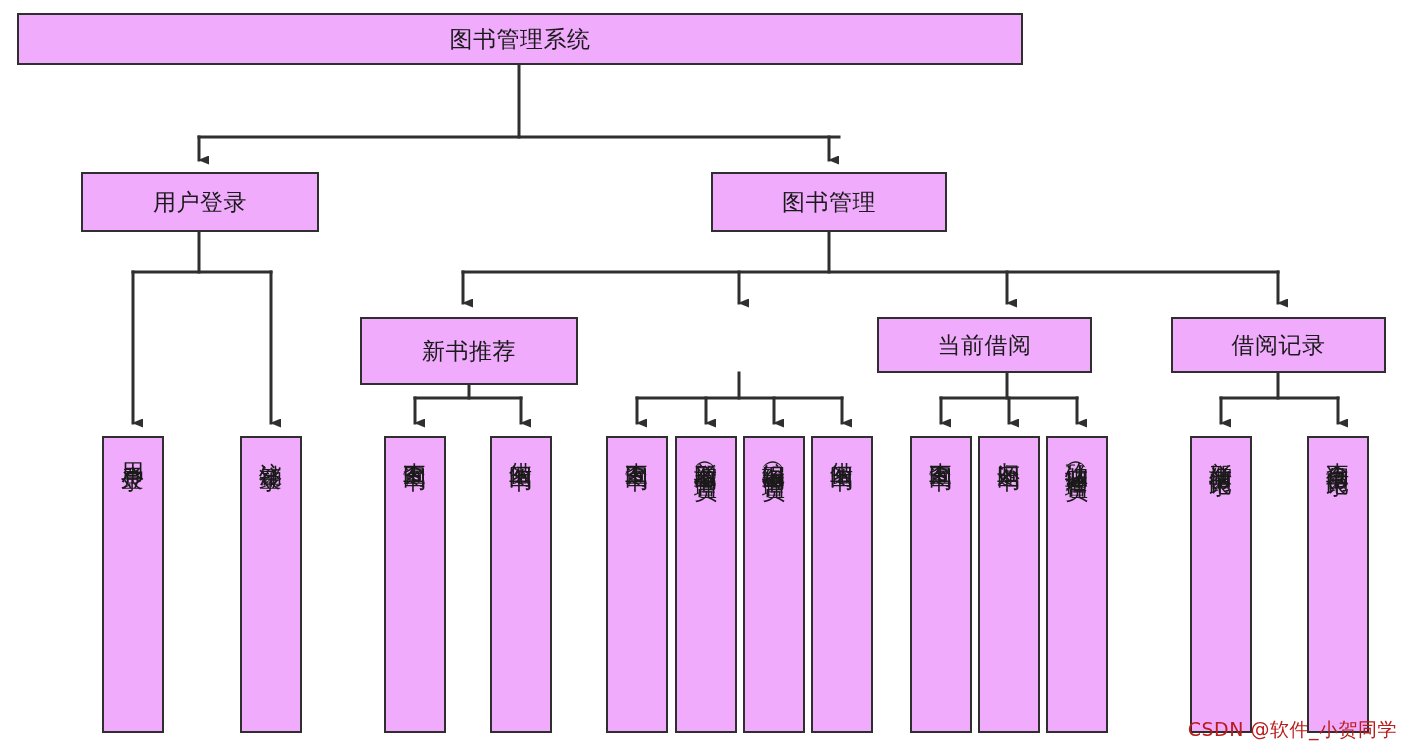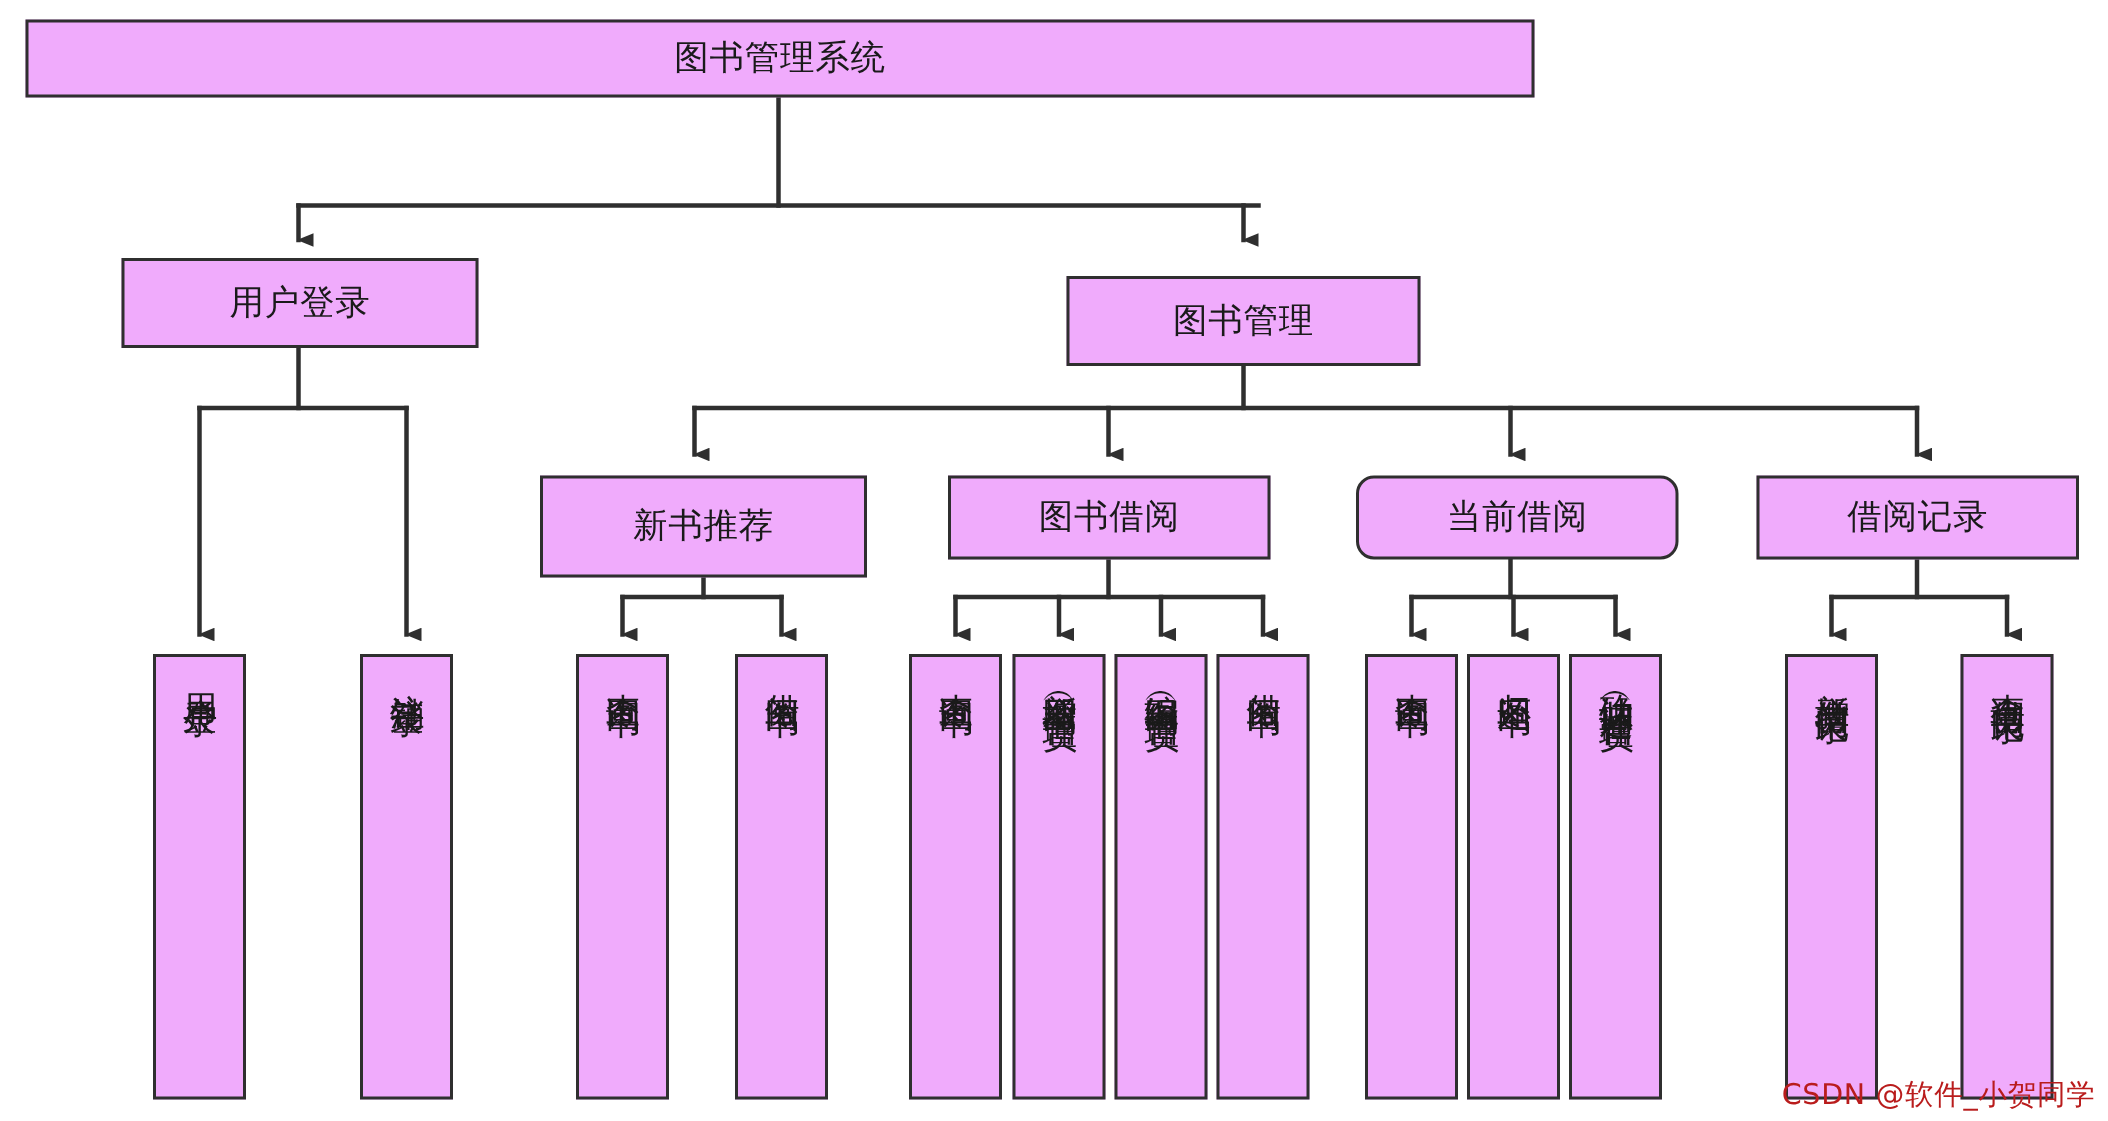--- a/index.html
+++ b/index.html
@@ -127,33 +127,30 @@
   </svg>
 
   <div class="node horiz" style="left:17px; top:13px; width:1006px; height:52px;">
     <span class="node-label">图书管理系统</span>
   </div>
 
   <div class="node horiz" style="left:81px; top:172px; width:238px; height:60px;">
     <span class="node-label">用户登录</span>
   </div>
 
-  <div class="node horiz" style="left:711px; top:172px; width:236px; height:60px;margin-top:12px;">
+  <div class="node horiz" style="left:711px; top:172px; width:236px; height:60px;">
     <span class="node-label">图书管理</span>
   </div>
 
   <div class="node horiz" style="left:360px; top:317px; width:218px; height:68px;text-align:right;">
     <span class="node-label">新书推荐</span>
   </div>
 
-  <div class="node horiz" style="left:632px; top:317px; width:215px; height:56px;">
-    <span class="node-label">图书借阅</span>
-  </div>
-
-  <div class="node horiz" style="left:904px; top:317px; width:215px; height:56px;border-radius:12px;">
+
+  <div class="node horiz" style="left:877px; top:317px; width:215px; height:56px;">
     <span class="node-label">当前借阅</span>
   </div>
 
   <div class="node horiz" style="left:1171px; top:317px; width:215px; height:56px;">
     <span class="node-label">借阅记录</span>
   </div>
 
   <div class="node vert" style="left:102px; top:436px; width:62px; height:297px;">
     <span class="node-label">用户登录</span>
   </div>

